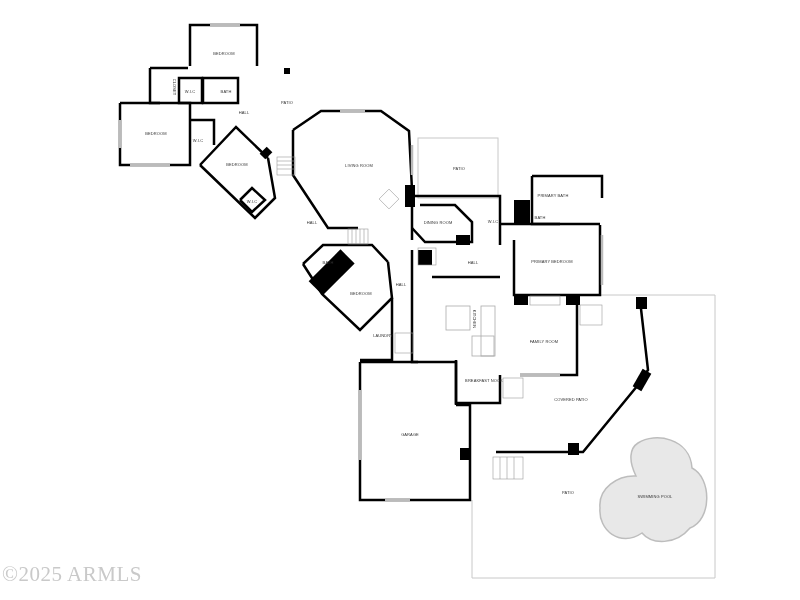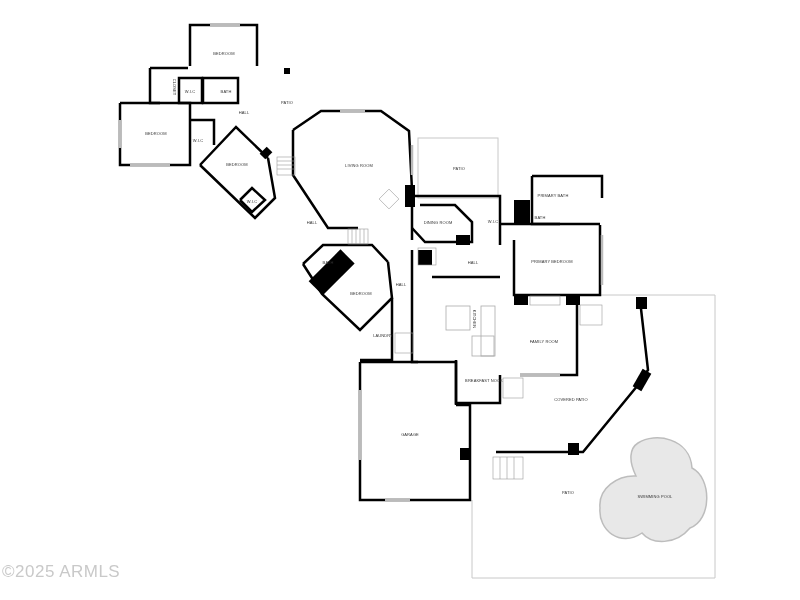--- a/index.html
+++ b/index.html
@@ -1,19 +1,19 @@
 <!DOCTYPE html>
 <html><head>
 <meta charset="utf-8">
 <style>
   html, body { margin:0; padding:0; background:#ffffff; }
   body { width:800px; height:600px; position:relative; overflow:hidden; font-family:"Liberation Sans", sans-serif; }
   svg { position:absolute; left:0; top:0; }
   .lbl { font-family:"Liberation Sans", sans-serif; font-size:4px; fill:#333333; text-anchor:middle; letter-spacing:0.1px; }
-  .watermark { position:absolute; left:2px; top:562px; font-family:Liberation Sans, sans-serif; font-size:17px; color:#c9c9c9; letter-spacing:0.5px;text-align:center; }
+  .watermark { position:absolute; left:2px; top:562px; font-family:Liberation Serif, serif; font-size:21px; color:#c9c9c9; letter-spacing:0.5px;text-align:center; }
 </style>
 </head>
 <body>
 
 <svg width="800" height="600" viewBox="0 0 800 600">
 
   <g fill="none" stroke="#c8c8c8" stroke-width="1">
     <polyline points="575,295 715,295 715,578 472,578 472,500"></polyline>
     <rect x="418" y="138" width="80" height="60"></rect>
   </g>

